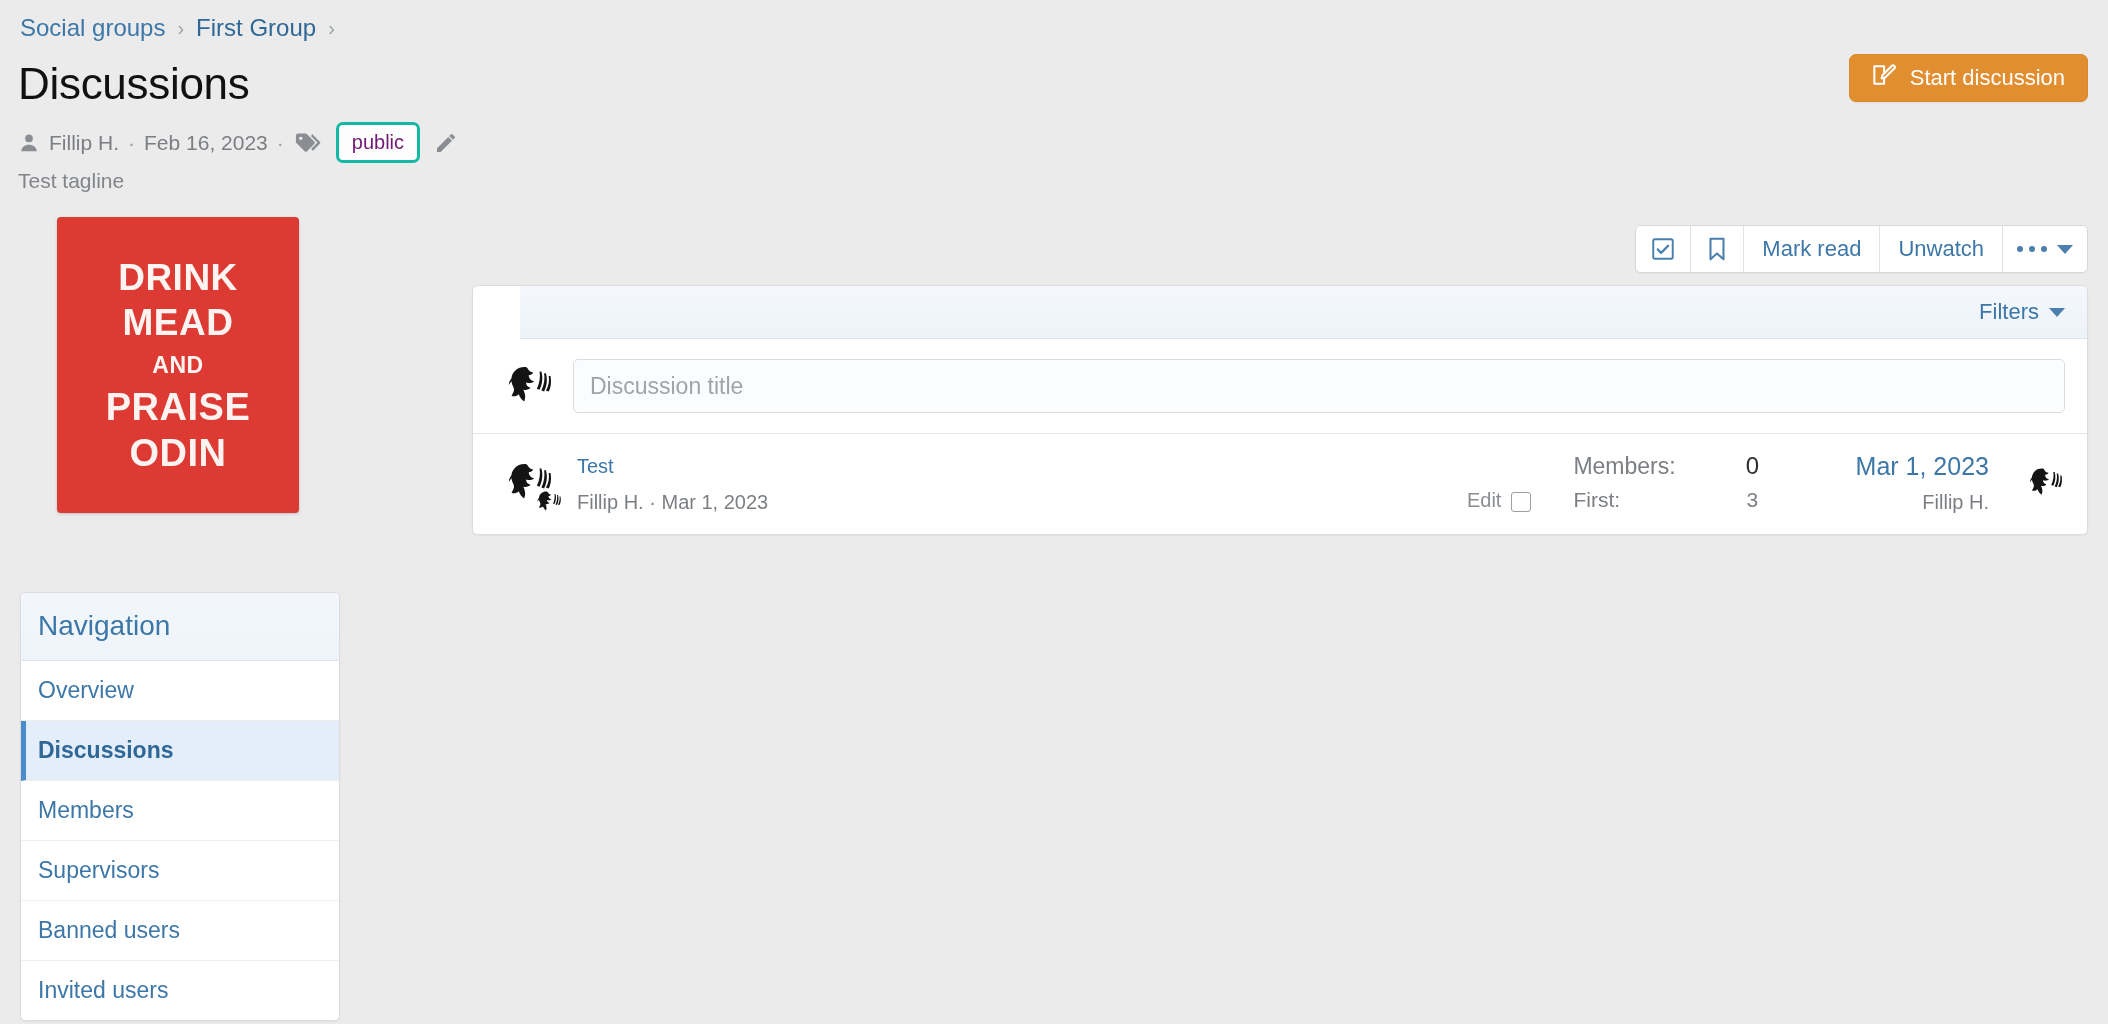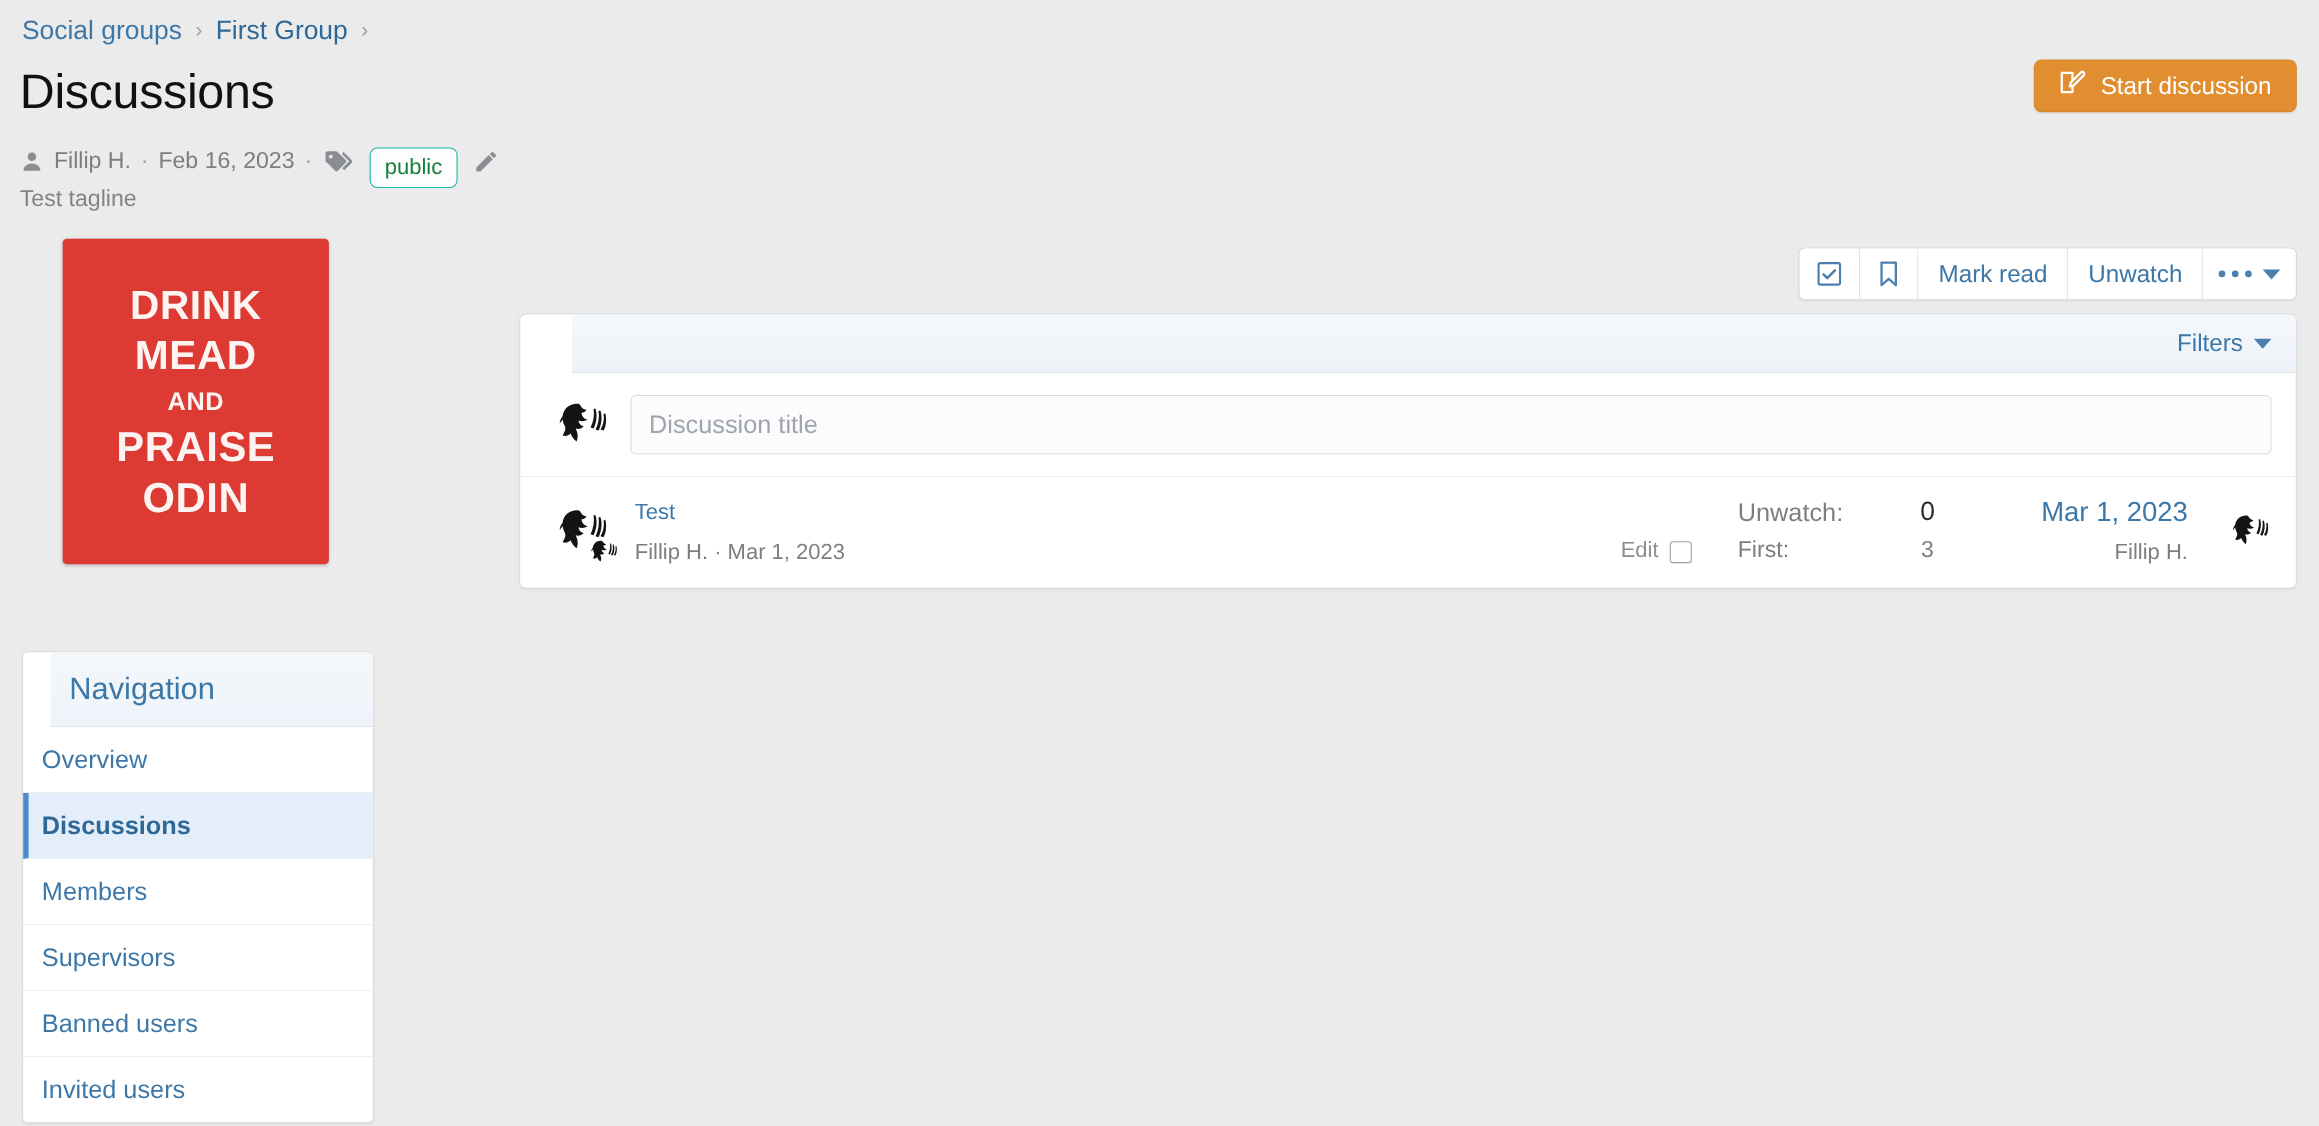--- a/index.html
+++ b/index.html
@@ -38,29 +38,28 @@
     display: flex; align-items: center; gap: 0px;
     font-size: 21px; color: #7b7f83; line-height: 28px;
     white-space: nowrap;
   }
   .meta .ic { display: inline-flex; align-items: center; }
   .meta .user-ic { margin-right: 9px; }
   .meta .dot { margin: 0 9px; color: #9aa0a5; }
   .meta .tag-ic { margin: 0 6px 0 2px; }
   .badge-public {
     display: inline-block;
-    border: 1px solid #14b8a6;
+    border: 3px solid #14b8a6;
     border-radius: 7px;
     background: #fdfdfd;
-    color: #15803d;
+    color: #701a75;
     font-size: 20px;
     line-height: 22px;
     padding: 6px 13px 7px;
     margin-left: 8px;
-    margin-top: 12px;
   }
   .pencil-btn { margin-left: 14px; display: inline-flex; align-items: center; cursor: pointer; }
 
   .tagline {
     position: absolute; left: 18px; top: 168px;
     font-size: 21px; color: #818589; line-height: 26px;
   }
 
   
   .start-btn {
@@ -106,21 +105,20 @@
     box-shadow: 0 1px 2px rgba(0,0,0,0.05);
     overflow: hidden;
   }
   .nav-head {
     background: linear-gradient(180deg,#f3f7fb 0%, #eef4fa 100%);
     border-bottom: 1px solid #dde4ea;
     color: #3c77a8;
     font-size: 28px;
     line-height: 34px;
     padding: 16px 16px 17px 17px;
-    margin-left: 25px;
   }
   .nav-item {
     display: block;
     padding: 14px 16px 15px 17px;
     font-size: 23px; line-height: 30px;
     color: #3c77a8;
     text-decoration: none;
     border-bottom: 1px solid #eeeeee;
     cursor: pointer;
     position: relative;
@@ -414,21 +412,21 @@
           <span>Mar 1, 2023</span>
         </div>
       </div>
 
       <div class="edit-cell">
         <span>Edit</span>
         <span class="edit-box"></span>
       </div>
 
       <div class="stats">
-        <div class="lbl">Unwatch:</div>
+        <div class="lbl">Members:</div>
         <div class="val">0</div>
         <div class="lbl small">First:</div>
         <div class="val small">3</div>
       </div>
 
       <div class="lastpost">
         <div class="lp-date">Mar 1, 2023</div>
         <div class="lp-user">Fillip H.</div>
       </div>
 

